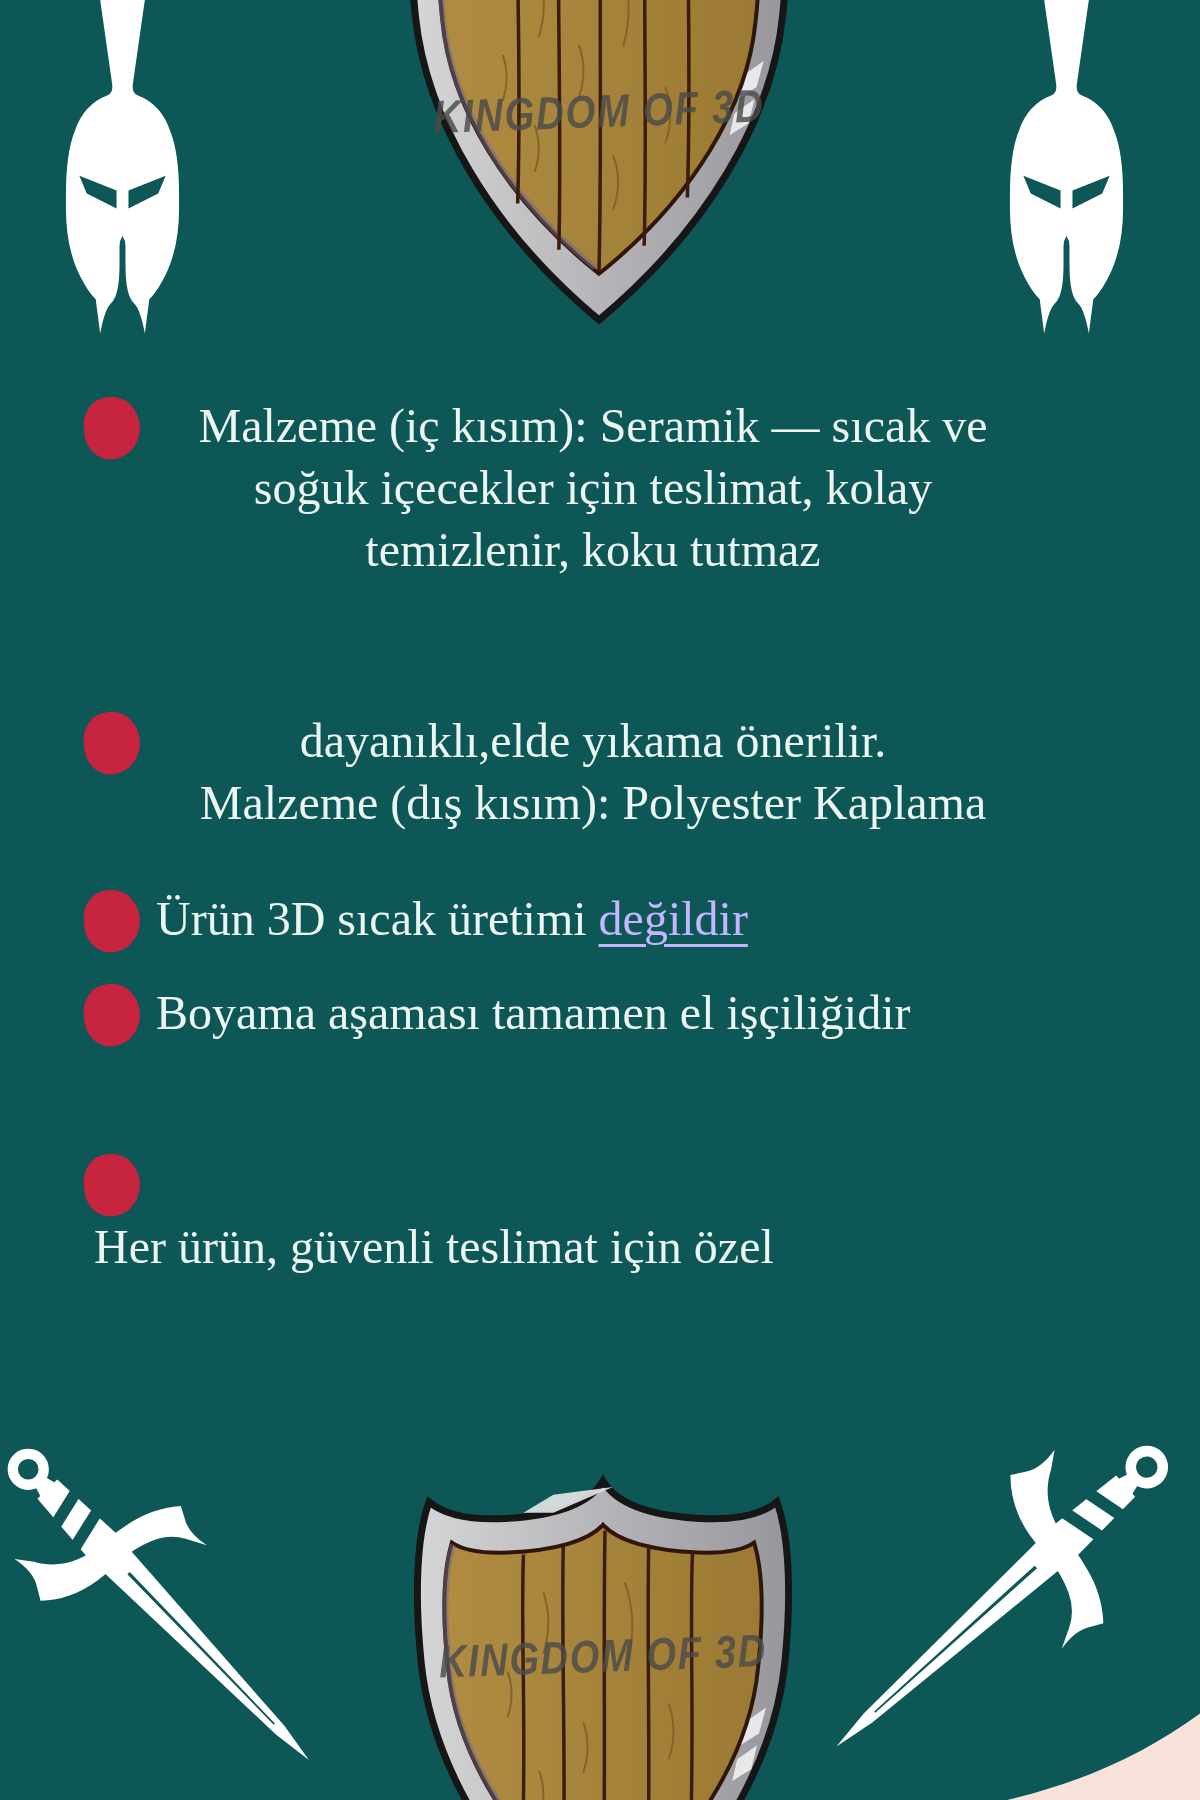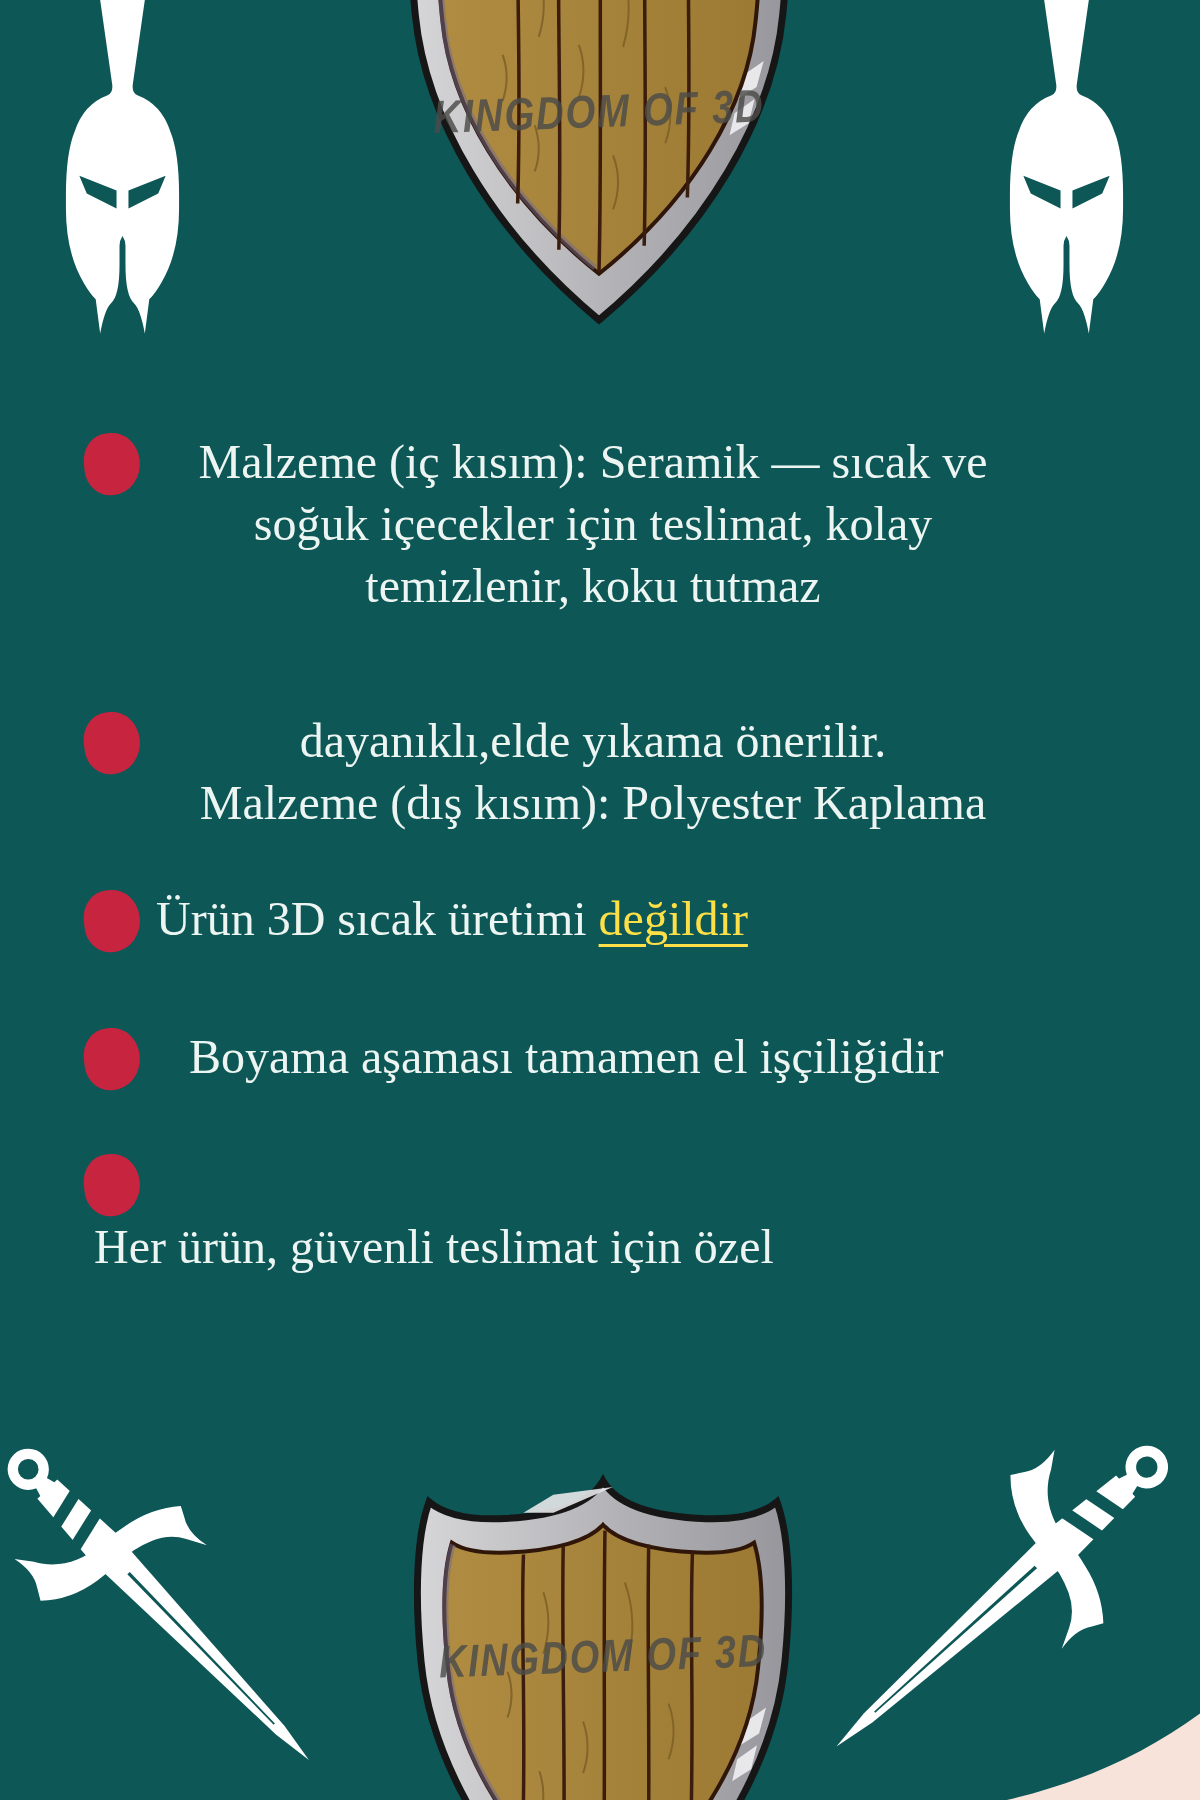--- a/index.html
+++ b/index.html
@@ -21,21 +21,21 @@
     transform:rotate(-6deg);
   }
   .btext{
     flex:1 1 auto;
     color:#ecf5f1;font-size:48px;line-height:62px;
     padding-left:10px;
   }
   .btext.center{text-align:center;}
   .btext.left{text-align:left;padding-left:16px;}
   .hl{
-    color:#fde047;
+    color:#c4b5fd;
     text-decoration:underline;
     text-decoration-thickness:3px;
     text-underline-offset:9px;
     text-align:right;
   }
   .shield-text{
     font-family:"Liberation Sans", sans-serif;
     font-weight:bold;font-style:italic;
     letter-spacing:2px;
     fill:#4c4c4a;opacity:.82;
@@ -102,21 +102,21 @@
     <path d="M180,220 q9,26 0,52"></path>
     <path d="M222,140 q14,40 2,82"></path>
     <path d="M266,262 q10,28 0,56"></path>
     <path d="M104,230 q8,22 0,46"></path>
     <path d="M136,300 q8,24 0,46"></path>
     <path d="M214,330 q10,26 0,54"></path>
   </g>
   <text class="shield-text" x="200" y="302" font-size="46" text-anchor="middle" textLength="330" lengthAdjust="spacingAndGlyphs" transform="rotate(-2 200 290)">KINGDOM OF 3D</text>
 </svg>
 
-<div class="bullet-row" style="top:395px;margin-top:36px;">
+<div class="bullet-row" style="top:395px;">
   <div class="dot"></div>
   <div class="btext center">
     <div>Malzeme (iç kısım): Seramik — sıcak ve</div>
     <div>soğuk içecekler için teslimat, kolay</div>
     <div>temizlenir, koku tutmaz</div>
   </div>
 </div>
 
 <div class="bullet-row" style="top:710px;">
   <div class="dot"></div>
@@ -126,21 +126,21 @@
   </div>
 </div>
 
 <div class="bullet-row" style="top:888px;">
   <div class="dot"></div>
   <div class="btext left">
     <div><span>Ürün 3D sıcak üretimi </span><span class="hl">değildir</span></div>
   </div>
 </div>
 
-<div class="bullet-row" style="top:1026px;gap:33px;">
+<div class="bullet-row" style="top:982px;">
   <div class="dot"></div>
   <div class="btext left">
     <div>Boyama aşaması tamamen el işçiliğidir</div>
   </div>
 </div>
 
 <div class="bullet-row" style="top:1152px;flex-direction:column;">
   <div class="dot"></div>
   <div class="btext center">
     <div>Her ürün, güvenli teslimat için özel</div>

